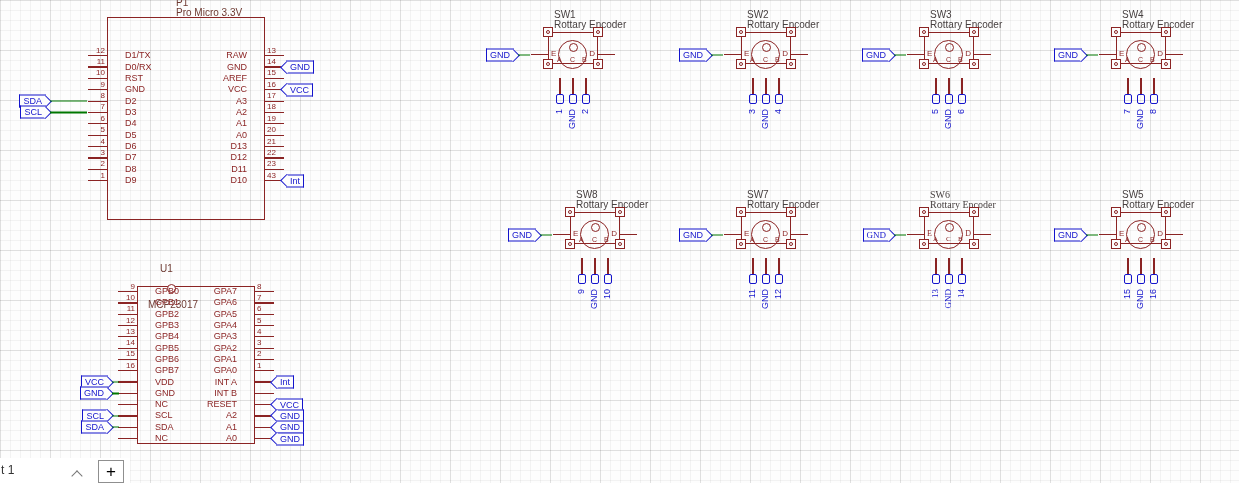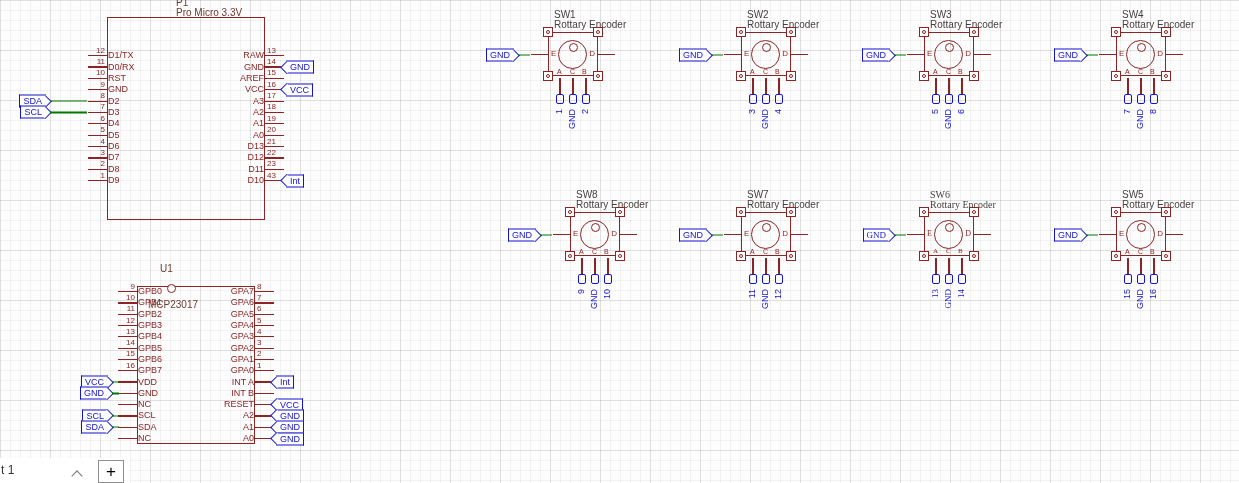--- a/index.html
+++ b/index.html
@@ -29,21 +29,21 @@
   .pinrow{position:relative;display:flex;align-items:center;}
   .pm-left .pinrow,.pm-right .pinrow{height:11.36px;}
   .mcp-left .pinrow,.mcp-right .pinrow{height:11.3px;}
   .side-right .pinrow{justify-content:flex-end;}
   .stub{flex:0 0 19px;width:19px;position:relative;height:100%;}
   .stub .line{position:absolute;left:0;right:0;top:calc(50% - 0.6px);height:1.2px;background:var(--maroon);}
   .stub .pnum{position:absolute;bottom:calc(50% + 1px);font-size:8px;font-weight:400;font-style:normal;color:var(--maroon);line-height:1;}
   .pnum:empty{display:none;}
   .side-left .stub .pnum{right:2px;}
   .side-right .stub .pnum{left:2px;}
-  .pname{font-size:9px;color:var(--maroon);line-height:1;padding:0 1px;white-space:nowrap;}
+  .pname{font-size:9px;color:var(--maroon);line-height:1;padding:0 18px;white-space:nowrap;}
   
   .flag{
     position:absolute;top:50%;transform:translateY(-50%);
     font-size:9px;line-height:11px;color:var(--blue);
     border:1px solid var(--blue);padding:0 3px;white-space:nowrap;
     background:var(--bg);z-index:2;
   }
   .flag:empty{display:none;}
   .flag.tr{border-right:none;padding-right:4px;}
   .flag.tr::before{content:"";position:absolute;right:-4.2px;top:50%;width:8px;height:8px;
@@ -54,21 +54,21 @@
     transform:translateY(-50%) rotate(45deg);border-left:1px solid var(--blue);border-bottom:1px solid var(--blue);
     background:var(--bg);z-index:-1;}
   .pm-left .flag{right:100%;margin-right:42px;}
   .pm-left .flag:not(:empty)::after{content:"";position:absolute;left:calc(100% + 4px);top:calc(50% - 0.75px);
     width:37px;height:1.5px;background:var(--green);}
   .mcp-left .flag{right:100%;margin-right:10px;}
   .mcp-left .flag:not(:empty)::after{content:"";position:absolute;left:calc(100% + 4px);top:calc(50% - 0.75px);
     width:7px;height:1.5px;background:var(--green);}
   .pm-right .flag,.mcp-right .flag{left:100%;margin-left:2px;}
   
-  .encoder{position:absolute;width:50px;height:44px;}
+  .encoder{position:absolute;width:50px;height:32px;}
   .encoder:nth-child(1){left:548px;top:32px;}
   .encoder:nth-child(2){left:741px;top:32px;}
   .encoder:nth-child(3){left:924px;top:32px;}
   .encoder:nth-child(4){left:1116px;top:32px;}
   .encoder:nth-child(5){left:570px;top:212px;text-align:center;}
   .encoder:nth-child(6){left:741px;top:212px;}
   .encoder:nth-child(7){left:924px;top:212px;font-family:Liberation Serif, serif;}
   .encoder:nth-child(8){left:1116px;top:212px;}
   .enc-ref{position:absolute;left:6px;top:-22px;font-size:10px;color:#474040;line-height:1;white-space:nowrap;}
   .enc-val{position:absolute;left:6px;top:-12px;font-size:10px;color:#474040;line-height:1;white-space:nowrap;}

